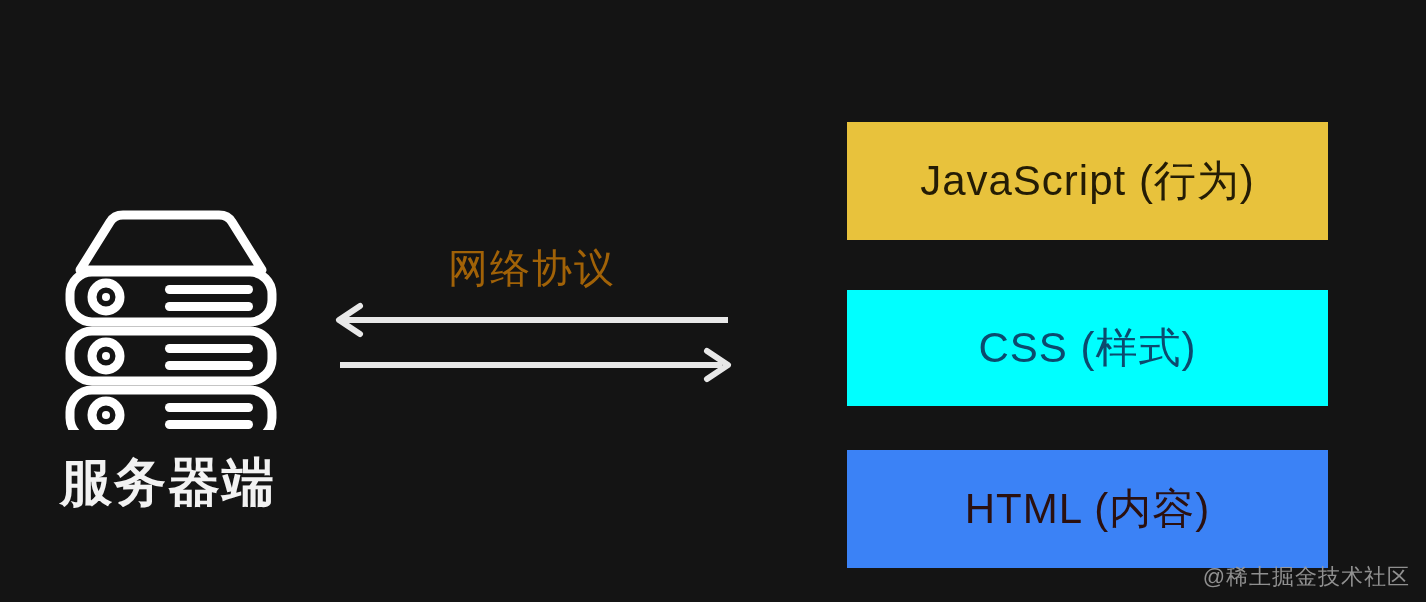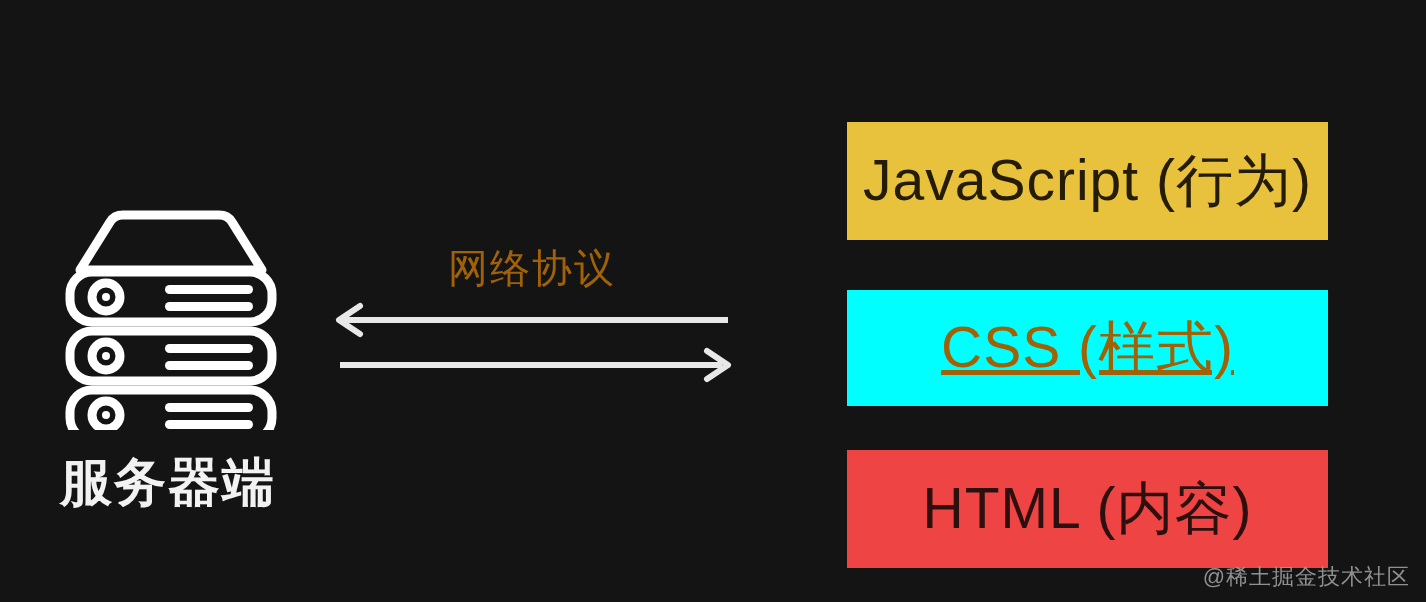--- a/index.html
+++ b/index.html
@@ -67,42 +67,41 @@
 
   
   .layer-box {
     position: absolute;
     left: 847px;
     width: 481px;
     display: flex;
     align-items: center;
     justify-content: center;
     box-sizing: border-box;
-    font-size: 57px;
+    font-size: 42px;
     font-weight: 400;
     letter-spacing: 1px;
     white-space: nowrap;
   }
   #box-javascript {
     top: 122px;
     height: 118px;
     background: #e8c23c;
     color: #241c05;
   }
   #box-css {
     top: 290px;
     height: 116px;
     background: #00ffff;
-    color: #a16207;
-    text-decoration: underline;
+    color: #0c4a6e;
   }
   #box-html {
     top: 450px;
     height: 118px;
-    background: #ef4444;
+    background: #3b82f6;
     color: #2b100f;
   }
 
   
   #watermark {
     position: absolute;
     right: 16px;
     bottom: 10px;
     color: #9b9b9b;
     font-size: 22px;

